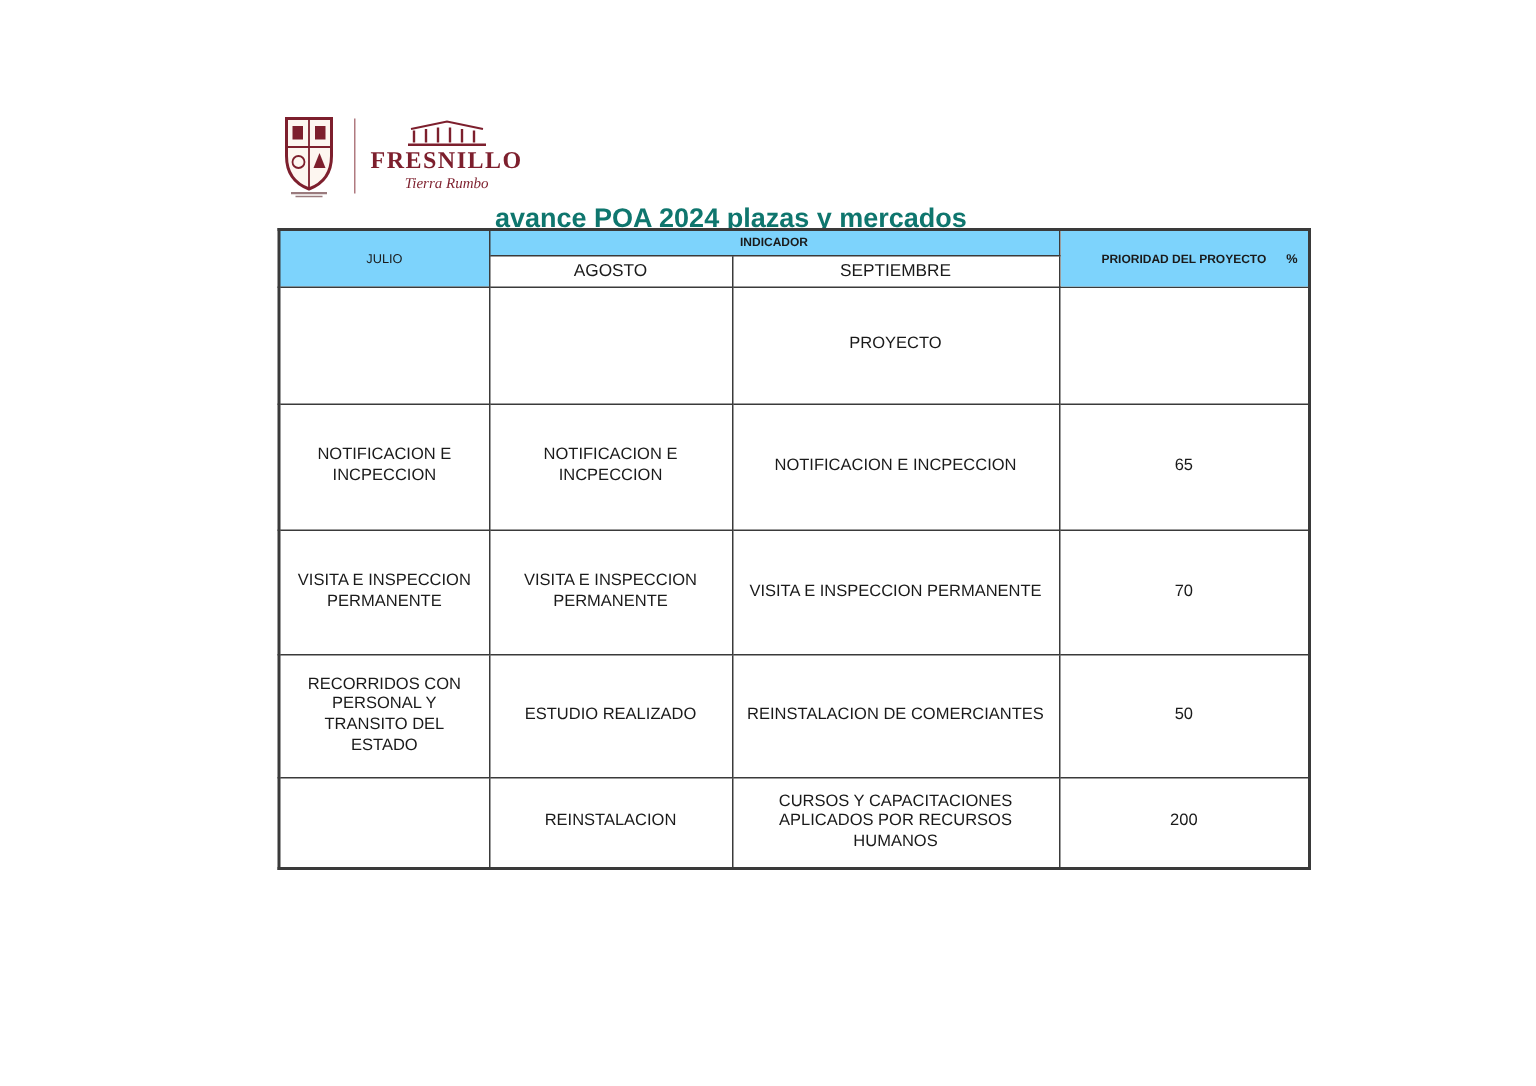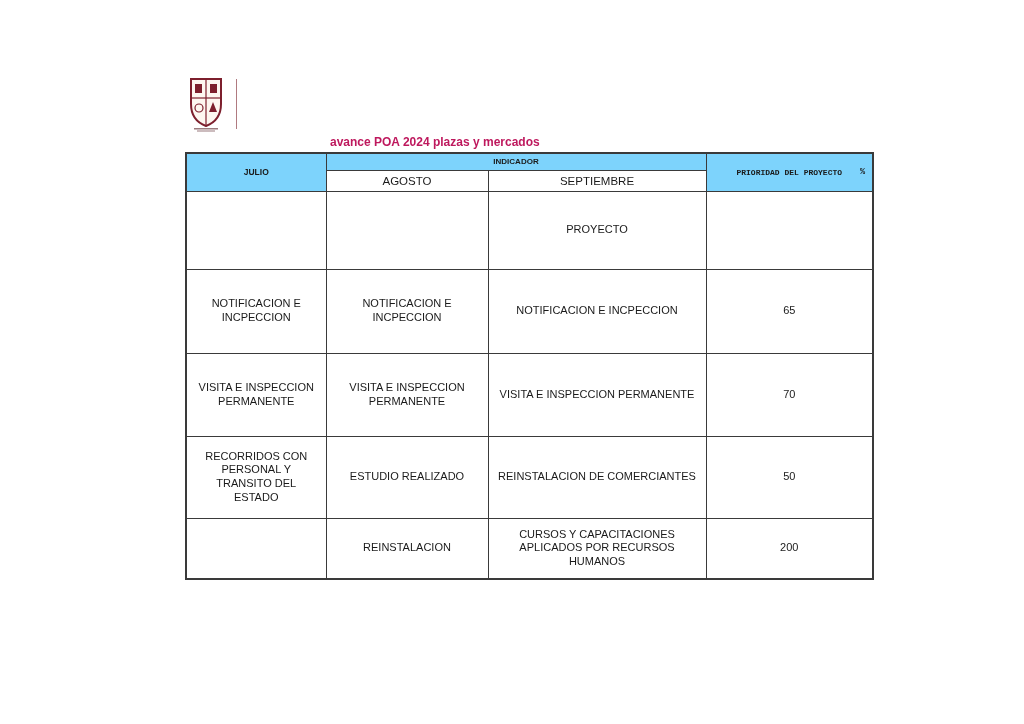--- a/index.html
+++ b/index.html
@@ -45,47 +45,47 @@
     font-style: italic;
     font-size: 10px;
     color: #7d1f2d;
     margin-top: 2px;
   }
 
   
   .page-title {
     position: absolute;
     left: 330px; top: 135px;
-    font-size: 12px;
+    font-size: 18px;
     font-weight: bold;
-    color: #be185d;
+    color: #0f766e;
   }
 
   
   .poa-table {
     position: absolute;
     left: 185px; top: 152px;
     width: 687px;
     border-collapse: collapse;
     table-layout: fixed;
   }
   .poa-table td, .poa-table th {
     border: 1px solid #3a3a3a;
     text-align: center;
     vertical-align: middle;
     padding: 2px 6px;
   }
   .poa-table { border: 2px solid #3a3a3a; }
 
   .hdr-gray { background: #7dd3fc; }
 
-  .th-julio      { font-size: 8.5px; font-weight: bold; height: 38px; }
+  .th-julio      { font-size: 8.5px; font-weight: normal; height: 38px; }
   .th-indicador  { font-size: 8px;   font-weight: bold; height: 17px; }
   .th-month      { font-size: 11.5px; font-weight: normal; height: 21px; background: #ffffff; }
-  .th-prioridad  { font-size: 8px;   font-weight: bold; position: relative; padding-right: 20px; font-family: Liberation Mono, monospace; }
+  .th-prioridad  { font-size: 8px;   font-weight: bold; position: relative; padding-right: 20px; }
   .th-prioridad .pct {
     position: absolute;
     right: 7px; top: 50%;
     transform: translateY(-50%);
     font-size: 8.5px; font-weight: bold;
   }
 
   .cell { font-size: 11px; line-height: 1.25; }
 
   .r1 td { height: 78px; }
@@ -105,20 +105,36 @@
       <line x1="20" y1="3" x2="20" y2="50" stroke="#7d1f2d" stroke-width="1.2"></line>
       <rect x="9" y="8" width="7" height="9" fill="#7d1f2d"></rect>
       <rect x="24" y="8" width="7" height="9" fill="#7d1f2d"></rect>
       <circle cx="13" cy="32" r="4" fill="none" stroke="#7d1f2d" stroke-width="1.2"></circle>
       <path d="M23,36 L27,26 L31,36 Z" fill="#7d1f2d"></path>
       <rect x="8" y="52" width="24" height="1.5" fill="#9a7b7e"></rect>
       <rect x="11" y="54.5" width="18" height="1" fill="#9a7b7e"></rect>
     </svg>
   </div>
   <div class="logo-sep"></div>
+  <div class="wordmark-block">
+    <div class="building-icon">
+      <svg width="56" height="18" viewBox="0 0 56 18">
+        <path d="M4,6 L28,1 L52,6" fill="none" stroke="#7d1f2d" stroke-width="1.4"></path>
+        <line x1="6" y1="7" x2="6" y2="15" stroke="#7d1f2d" stroke-width="1.6"></line>
+        <line x1="14" y1="6" x2="14" y2="15" stroke="#7d1f2d" stroke-width="1.6"></line>
+        <line x1="22" y1="5" x2="22" y2="15" stroke="#7d1f2d" stroke-width="1.6"></line>
+        <line x1="30" y1="5" x2="30" y2="15" stroke="#7d1f2d" stroke-width="1.6"></line>
+        <line x1="38" y1="6" x2="38" y2="15" stroke="#7d1f2d" stroke-width="1.6"></line>
+        <line x1="46" y1="7" x2="46" y2="15" stroke="#7d1f2d" stroke-width="1.6"></line>
+        <line x1="2" y1="16.5" x2="54" y2="16.5" stroke="#7d1f2d" stroke-width="1.6"></line>
+      </svg>
+    </div>
+    <div class="wordmark">FRESNILLO</div>
+    <div class="slogan">Tierra Rumbo</div>
+  </div>
 </div>
 
 <div class="page-title">avance POA 2024 plazas y mercados</div>
 
 <table class="poa-table">
   <colgroup>
     <col style="width:140px">
     <col style="width:162px">
     <col style="width:218px">
     <col style="width:167px">

